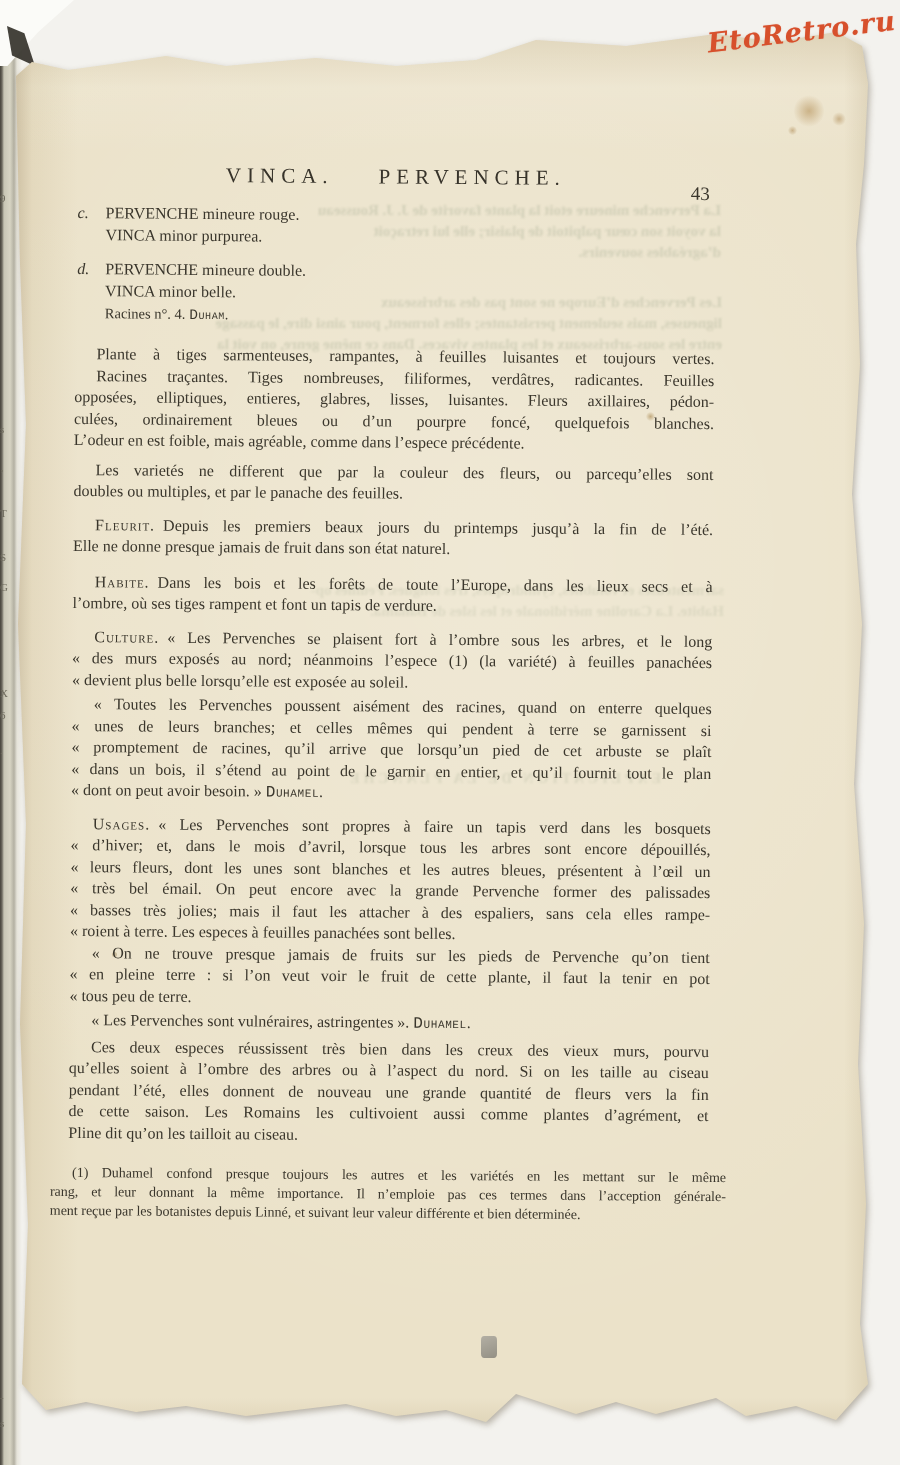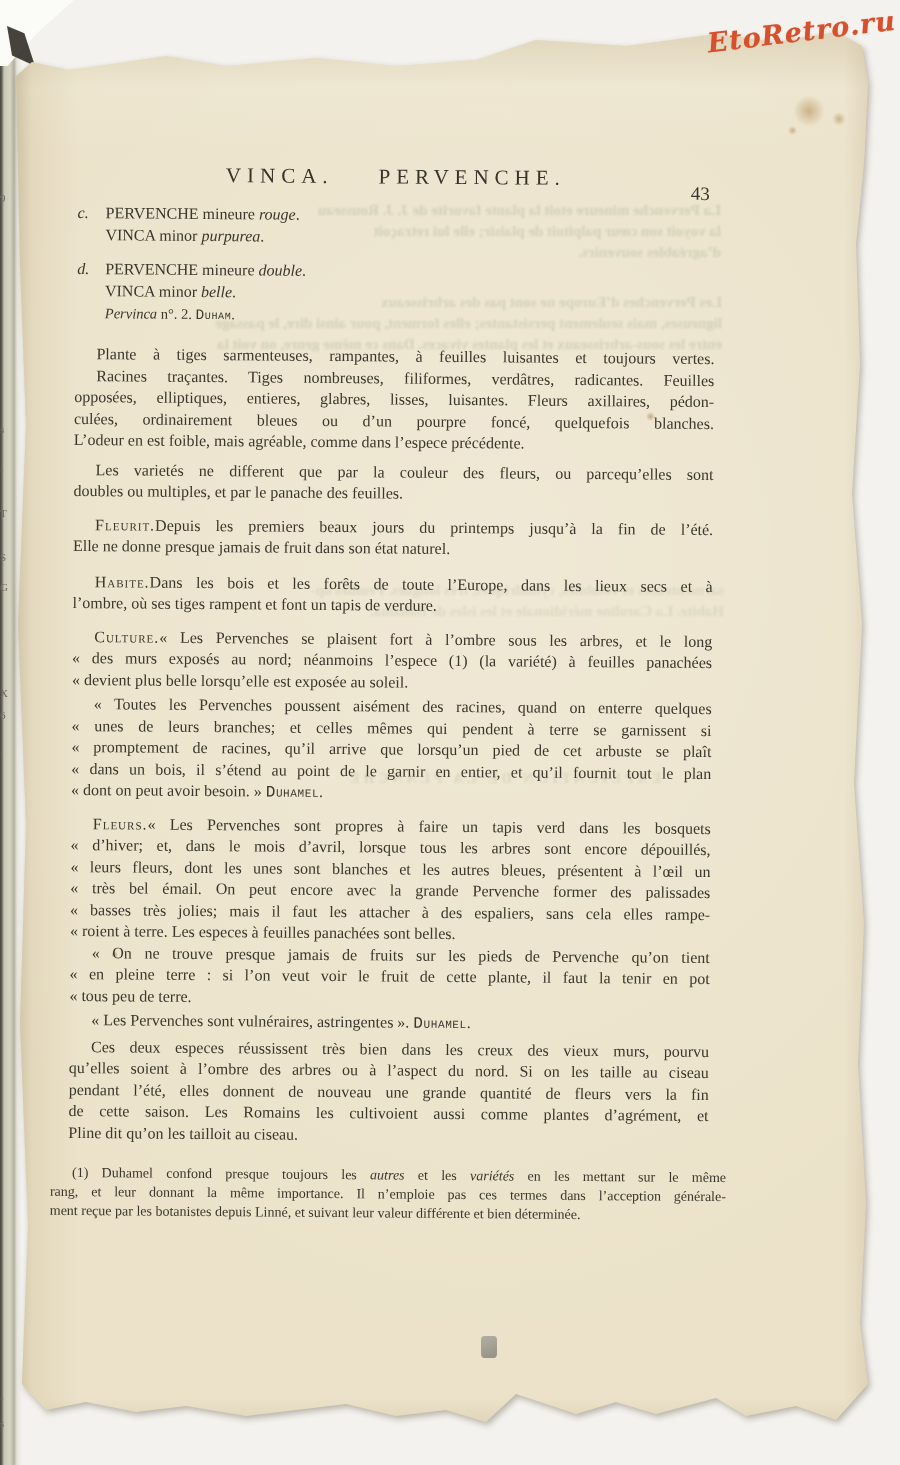--- a/index.html
+++ b/index.html
@@ -96,23 +96,23 @@
 
   #body{margin-top:18px;}
   #footnote{margin-top:20px;margin-left:-18px;width:676px;font-size:14px;line-height:19px;}
 
   .para{margin-top:0;}
   .g3{margin-top:3px;} .g8{margin-top:8px;}
   .g10{margin-top:10px;} .g12{margin-top:12px;} .g14{margin-top:14px;}
   .line{text-align:left;}
   .line.j{text-align:justify;text-align-last:justify;text-justify:inter-word;}
   .line.ind{text-indent:22px;}
-  .r-i{font-style:italic;}
+  .r-i{}
   .r-sc{font-variant:small-caps;letter-spacing:.6px;font-family:Liberation Mono, monospace;}
-  .r-lead{font-variant:small-caps;letter-spacing:1px;margin-right:0;}
+  .r-lead{font-variant:small-caps;letter-spacing:1px;margin-right:8px;}
 
   
   .watermark{
     position:absolute;right:4px;top:16px;
     font-family:"DejaVu Serif",serif;font-style:italic;font-weight:bold;
     font-size:27px;color:#d7502c;transform:rotate(-7deg);
     letter-spacing:1px;text-shadow:0 0 1px rgba(215,80,44,.5);
   }
 </style>
 </head>
@@ -177,21 +177,21 @@
               <div class="sp-lines">
                 <div class="line"><span>PERVENCHE mineure </span><span class="r-i">rouge</span><span>.</span></div>
                 <div class="line"><span>VINCA minor </span><span class="r-i">purpurea</span><span>.</span></div>
               </div>
             </div>
             <div class="sp-entry">
               <div class="sp-label">d.</div>
               <div class="sp-lines">
                 <div class="line"><span>PERVENCHE mineure </span><span class="r-i">double</span><span>.</span></div>
                 <div class="line"><span>VINCA minor </span><span class="r-i">belle</span><span>.</span></div>
-                <div class="line sp-ref"><span class="r-i">Pervinca</span><span> n°. 2. </span><span class="r-sc">Duham</span><span>.</span></div>
+                <div class="line sp-ref"><span class="r-i">Racines</span><span> n°. 4. </span><span class="r-sc">Duham</span><span>.</span></div>
               </div>
             </div>
           </div>
         <div id="body">
             <div class="para">
               <div class="line j ind"><span>Plante à tiges sarmenteuses, rampantes, à feuilles luisantes et toujours vertes.</span></div>
             </div>
             <div class="para">
               <div class="line j ind"><span>Racines traçantes. Tiges nombreuses, filiformes, verdâtres, radicantes. Feuilles</span></div>
               <div class="line j"><span>opposées, elliptiques, entieres, glabres, lisses, luisantes. Fleurs axillaires, pédon-</span></div>
@@ -216,21 +216,21 @@
               <div class="line"><span>« devient plus belle lorsqu’elle est exposée au soleil.</span></div>
             </div>
             <div class="para g3">
               <div class="line j ind"><span>« Toutes les Pervenches poussent aisément des racines, quand on enterre quelques</span></div>
               <div class="line j"><span>« unes de leurs branches; et celles mêmes qui pendent à terre se garnissent si</span></div>
               <div class="line j"><span>« promptement de racines, qu’il arrive que lorsqu’un pied de cet arbuste se plaît</span></div>
               <div class="line j"><span>« dans un bois, il s’étend au point de le garnir en entier, et qu’il fournit tout le plan</span></div>
               <div class="line"><span>« dont on peut avoir besoin. » </span><span class="r-sc">Duhamel</span><span>.</span></div>
             </div>
             <div class="para g10">
-              <div class="line j ind"><span class="r-lead">Fleurs.</span><span>« Les Pervenches sont propres à faire un tapis verd dans les bosquets</span></div>
+              <div class="line j ind"><span class="r-lead">Usages.</span><span>« Les Pervenches sont propres à faire un tapis verd dans les bosquets</span></div>
               <div class="line j"><span>« d’hiver; et, dans le mois d’avril, lorsque tous les arbres sont encore dépouillés,</span></div>
               <div class="line j"><span>« leurs fleurs, dont les unes sont blanches et les autres bleues, présentent à l’œil un</span></div>
               <div class="line j"><span>« très bel émail. On peut encore avec la grande Pervenche former des palissades</span></div>
               <div class="line j"><span>« basses très jolies; mais il faut les attacher à des espaliers, sans cela elles rampe-</span></div>
               <div class="line"><span>« roient à terre. Les especes à feuilles panachées sont belles.</span></div>
             </div>
             <div class="para">
               <div class="line j ind"><span>« On ne trouve presque jamais de fruits sur les pieds de Pervenche qu’on tient</span></div>
               <div class="line j"><span>« en pleine terre : si l’on veut voir le fruit de cette plante, il faut la tenir en pot</span></div>
               <div class="line"><span>« tous peu de terre.</span></div>

